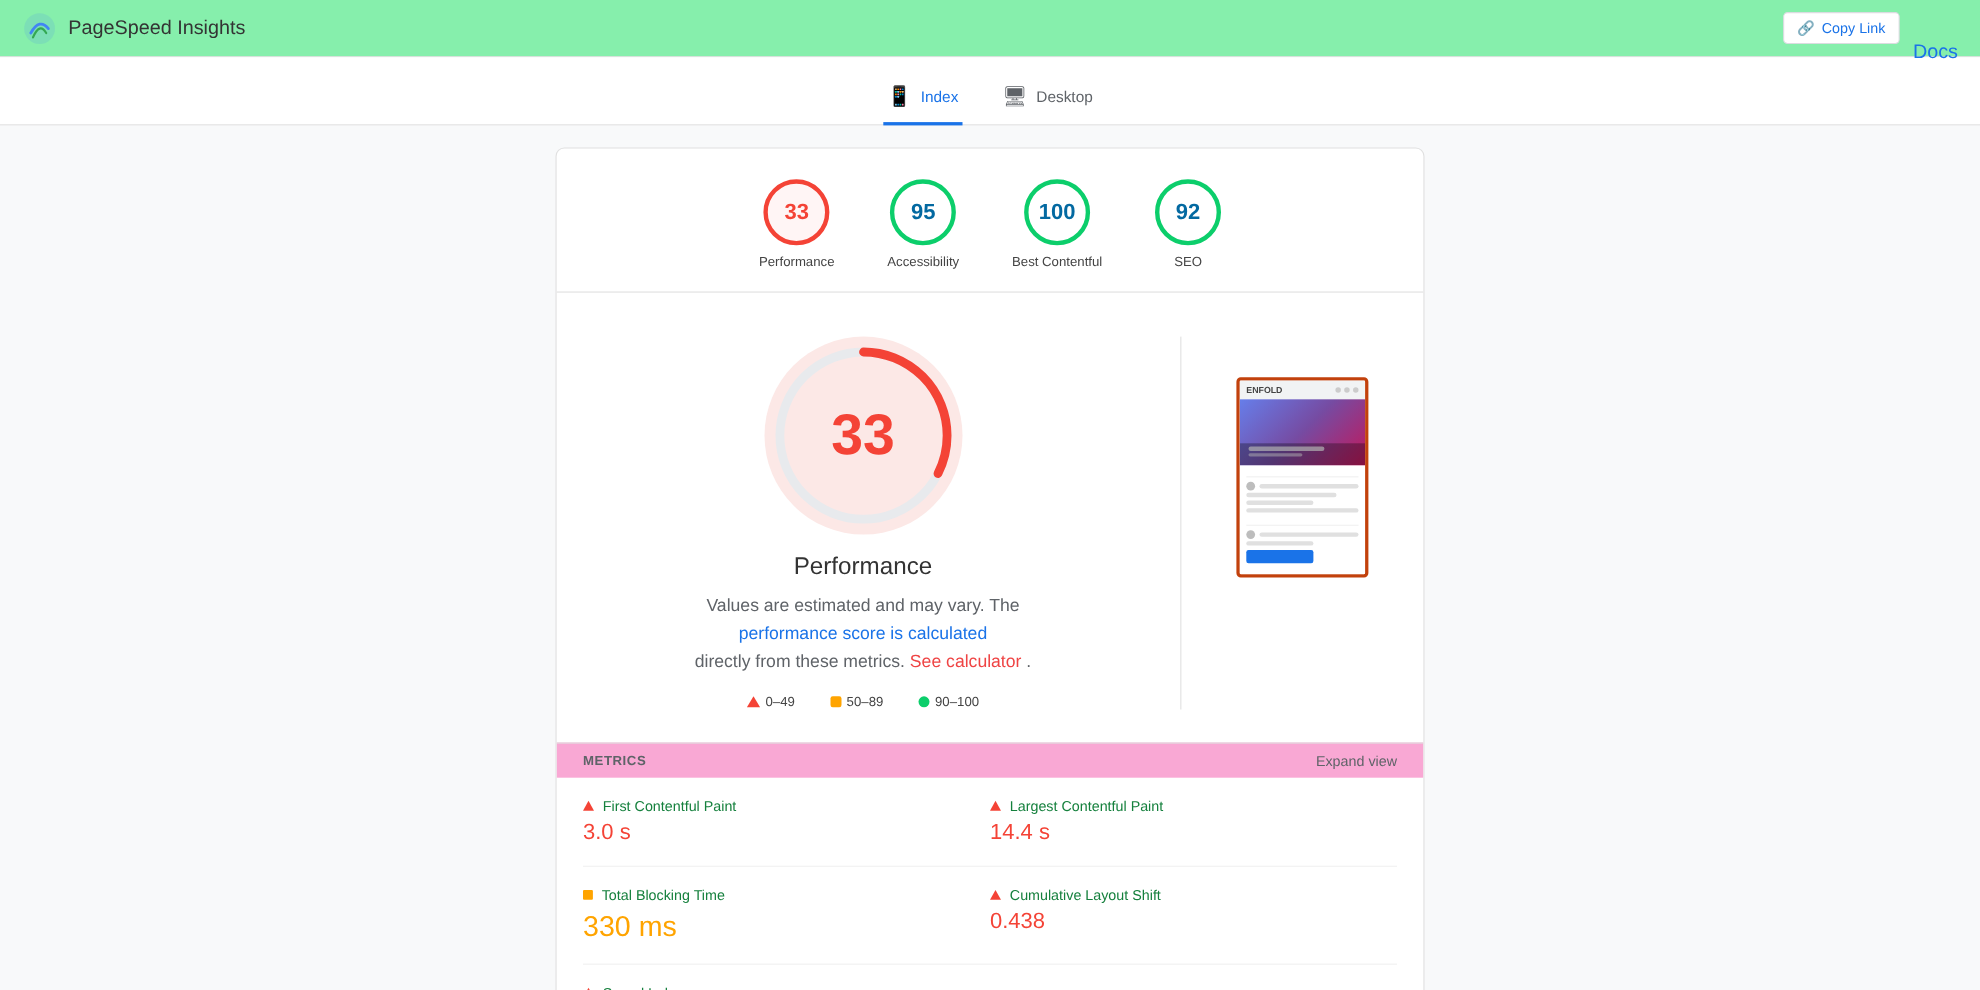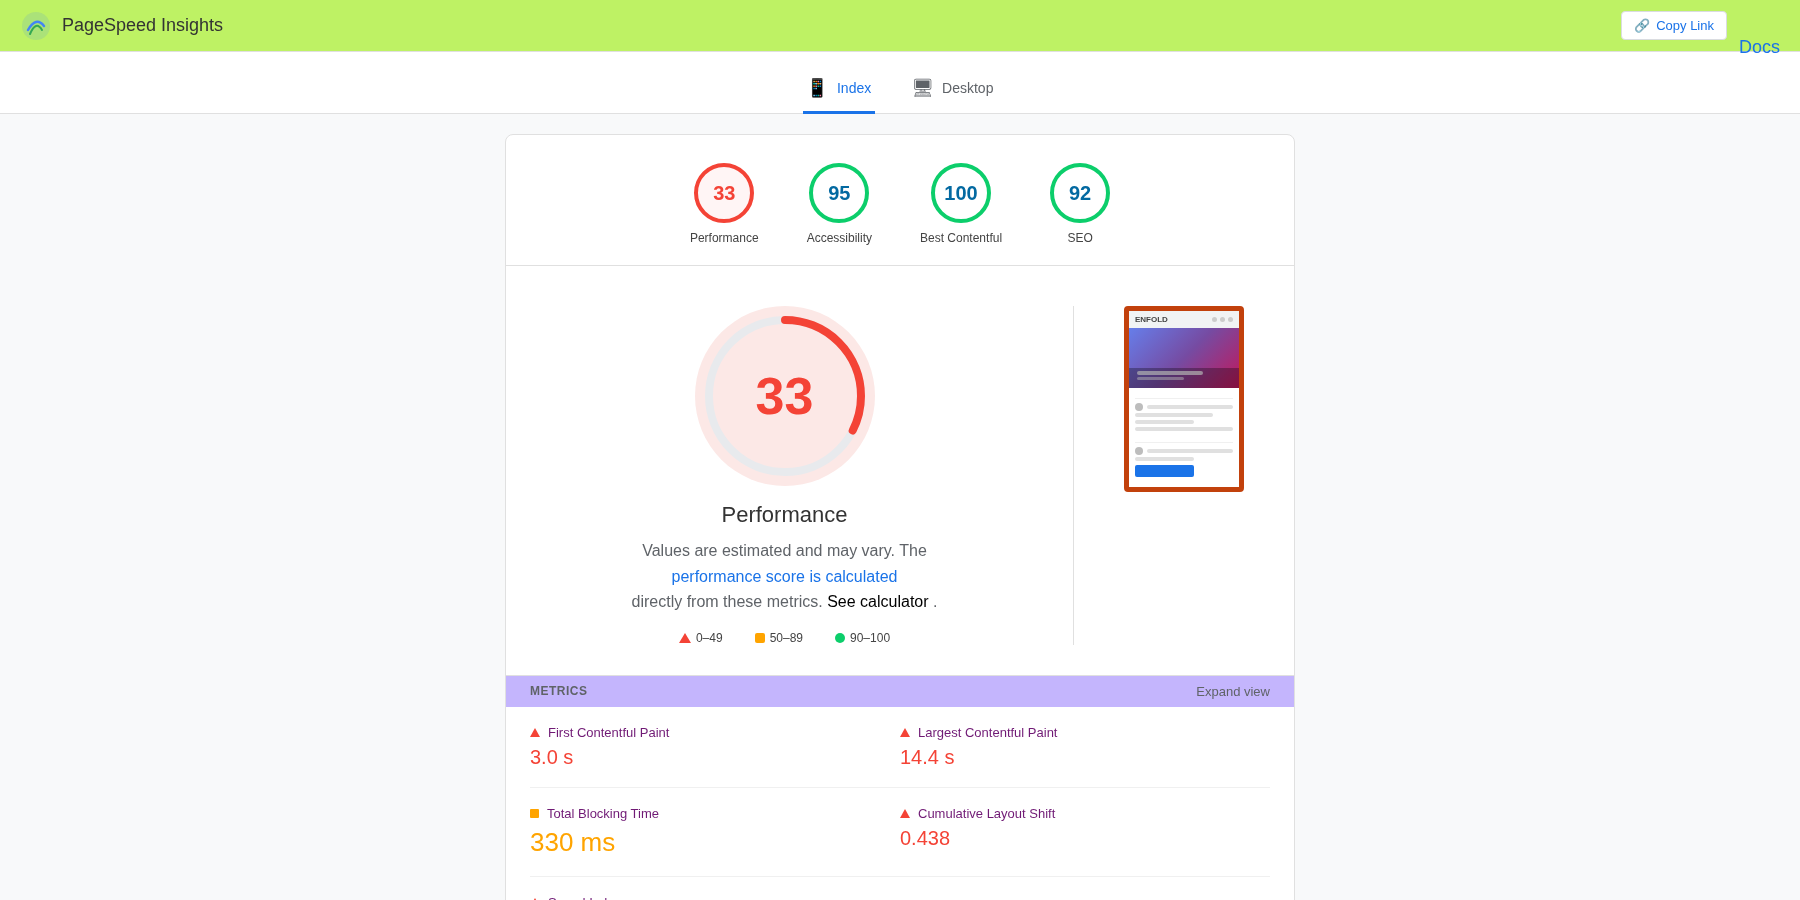--- a/index.html
+++ b/index.html
@@ -4,21 +4,21 @@
   <style>
     * { box-sizing: border-box; margin: 0; padding: 0; }
     body { font-family: 'Google Sans', Arial, sans-serif; background: #f8f9fa; color: #333; font-size: 14px; }
 
     
     .header {
       display: flex;
       align-items: center;
       justify-content: space-between;
       padding: 10px 20px;
-      background: #bef264;
+      background: #86efac;
       border-bottom: 1px solid #e0e0e0;
       height: 52px;
     }
     .header-left { display: flex; align-items: center; gap: 10px; }
     .logo-icon { width: 32px; height: 32px; }
     .header-title { font-size: 18px; font-weight: 500; color: #333; }
     .header-right { display: flex; align-items: center; gap: 12px; }
     .copy-link-btn {
       display: flex; align-items: center; gap: 6px;
       border: 1px solid #dadce0; border-radius: 4px;
@@ -85,22 +85,23 @@
     .legend { display: flex; gap: 32px; margin-top: 16px; align-items: center; }
     .legend-item { display: flex; align-items: center; gap: 5px; font-size: 12px; color: #444; }
     .legend-dot-red { width: 0; height: 0; border-left: 6px solid transparent; border-right: 6px solid transparent; border-bottom: 10px solid #f44336; }
     .legend-dot-orange { width: 10px; height: 10px; background: #ffa400; border-radius: 2px; }
     .legend-dot-green { width: 10px; height: 10px; background: #0cce6b; border-radius: 50%; }
 
     .divider-v { width: 1px; background: #e0e0e0; align-self: stretch; margin: 0 10px; }
 
     .perf-right { width: 130px; }
     .screenshot-mock {
-      width: 120px; border: 5px solid #c2410c; border-radius: 4px; overflow: hidden;
+      width: 120px; border: 3px solid #c2410c; border-radius: 4px; overflow: hidden;
       background: #fff;
+      margin-top: 37px;
     }
     .screenshot-header {
       background: #f1f3f4; padding: 4px 6px; display: flex; align-items: center;
       justify-content: space-between; font-size: 9px; color: #555;
     }
     .screenshot-dots { display: flex; gap: 3px; }
     .dot { width: 5px; height: 5px; border-radius: 50%; background: #ccc; }
     .screenshot-body { background: #fff; }
     .screenshot-img-placeholder {
       width: 100%; height: 60px;
@@ -115,37 +116,37 @@
     .screenshot-line { height: 4px; background: #e0e0e0; border-radius: 2px; margin-bottom: 3px; }
     .screenshot-line.short { width: 60%; }
     .screenshot-line.med { width: 80%; }
     .screenshot-section { padding: 4px 0; border-top: 1px solid #f0f0f0; margin-top: 4px; }
     .screenshot-icon-row { display: flex; gap: 4px; align-items: center; margin-bottom: 2px; }
     .screenshot-icon-circle { width: 8px; height: 8px; border-radius: 50%; background: #bdbdbd; }
 
     
     .metrics-header {
       display: flex; justify-content: space-between; align-items: center;
-      padding: 8px 24px; background: #c4b5fd; border-top: 1px solid #e0e0e0;
+      padding: 8px 24px; background: #f9a8d4; border-top: 1px solid #e0e0e0;
     }
     .metrics-label { font-size: 12px; font-weight: 600; color: #5f6368; letter-spacing: 0.5px; text-transform: uppercase; }
     .expand-view { font-size: 13px; color: #5f6368; cursor: pointer; }
 
     .metrics-grid {
       display: grid; grid-template-columns: 1fr 1fr;
       padding: 0 24px;
     }
     .metric-item {
       padding: 18px 0; border-bottom: 1px solid #f0f0f0;
     }
     .metric-item:nth-child(odd) { padding-right: 30px; }
     .metric-name-row { display: flex; align-items: center; gap: 8px; margin-bottom: 6px; }
     .metric-icon-red { width: 0; height: 0; border-left: 5px solid transparent; border-right: 5px solid transparent; border-bottom: 9px solid #f44336; }
     .metric-icon-orange { width: 9px; height: 9px; background: #ffa400; border-radius: 1px; }
-    .metric-name { font-size: 13px; color: #701a75; }
+    .metric-name { font-size: 13px; color: #15803d; }
     .metric-value-red { font-size: 20px; font-weight: 400; color: #f44336; }
     .metric-value-orange { font-size: 26px; font-weight: 400; color: #ffa400; }
   </style>
 </head>
 <body>
 
 <div class="header">
   <div class="header-left">
     <svg class="logo-icon" viewBox="0 0 32 32">
       <circle cx="16" cy="16" r="14" fill="#4285f4" opacity="0.15"></circle>
@@ -214,21 +215,21 @@
             <circle cx="90" cy="90" r="76" fill="none" stroke="#f44336" stroke-width="8" stroke-dasharray="477" stroke-dashoffset="322" stroke-linecap="round" transform="rotate(-90 90 90)"></circle>
           </svg>
           <span class="big-score">33</span>
         </div>
         <div class="perf-title">Performance</div>
         <div class="perf-desc">
           <span>Values are estimated and may vary. The</span>
           <a href="#" style="color:#1a73e8;text-decoration:none;">performance score is calculated</a>
           <br>
           <span>directly from these metrics.</span>
-          <a href="#" style="color:#000000;text-decoration:none;">See calculator</a>
+          <a href="#" style="color:#ef4444;text-decoration:none;">See calculator</a>
           <span>.</span>
         </div>
         <div class="legend">
           <div class="legend-item">
             <div class="legend-dot-red"></div>
             <span>0–49</span>
           </div>
           <div class="legend-item">
             <div class="legend-dot-orange"></div>
             <span>50–89</span>

